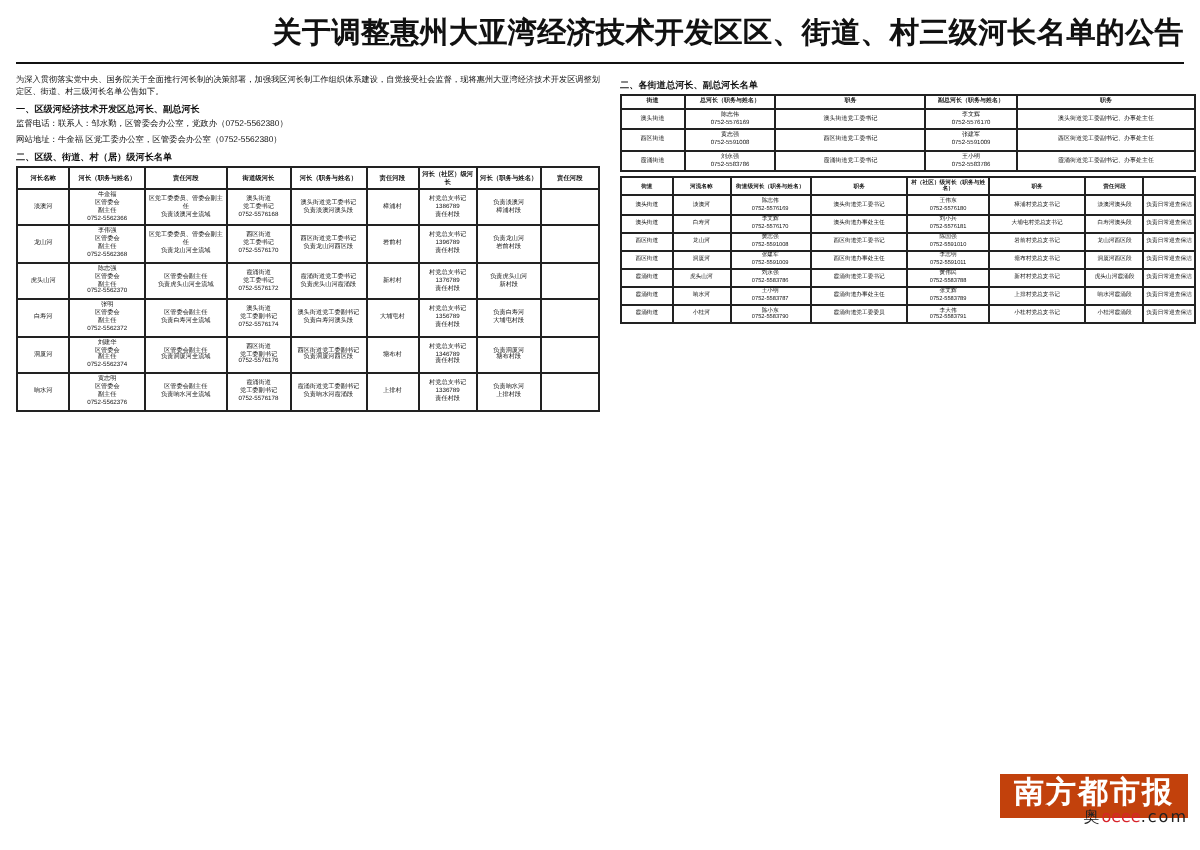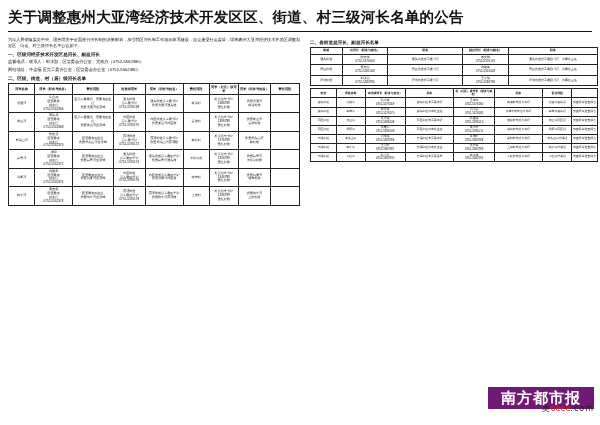--- a/index.html
+++ b/index.html
@@ -4,21 +4,21 @@
 <style>
   html,body{margin:0;padding:0;}
   body{
     width:600px;height:425px;overflow:hidden;
     background:#ffffff;
     font-family:"Liberation Sans","DejaVu Sans",sans-serif;
     color:#111;
   }
   .page{position:relative;width:600px;height:425px;box-sizing:border-box;padding:6px 8px 0 8px;}
   .title{
-    text-align:left;
+    text-align:right;
     font-family:"DejaVu Serif","Liberation Serif",serif;
     font-weight:bold;
     font-size:14.5px;
     letter-spacing:0.2px;
     line-height:1.25;
     margin:2px 0 5px 0;
   }
   .rule{height:1px;background:#111;margin:0 0 5px 0;}
   .cols{display:flex;gap:10px;align-items:flex-start;}
   .col{width:0;flex:1 1 0;}
@@ -43,24 +43,24 @@
   
   .t2 td,.t2 th{font-size:3.0px;}
   .t3 td,.t3 th{font-size:2.85px;padding:0.5px 0.5px;}
   
   .logo{
     position:absolute;right:6px;bottom:4px;
     width:118px;height:34px;
   }
   .logo-main{
     position:absolute;right:0;bottom:12px;
-    background:#701a75;color:#fff;
-    font-family:Liberation Sans, sans-serif;
+    background:#c2410c;color:#fff;
+    font-family:Liberation Mono, monospace;
     font-weight:bold;font-size:15px;line-height:20px;
-    padding:1px 13px;letter-spacing:1px;
+    padding:1px 7px;letter-spacing:1px;
     white-space:nowrap;
   }
   .logo-sub{
     position:absolute;right:0;bottom:7px;
     font-size:8px;color:#222;letter-spacing:1px;
     white-space:nowrap;
     font-family:"DejaVu Sans","Liberation Sans",sans-serif;
   }
   .logo-sub .dots{color:#d8232a;letter-spacing:0px;}
   .spacer{height:2px;}

